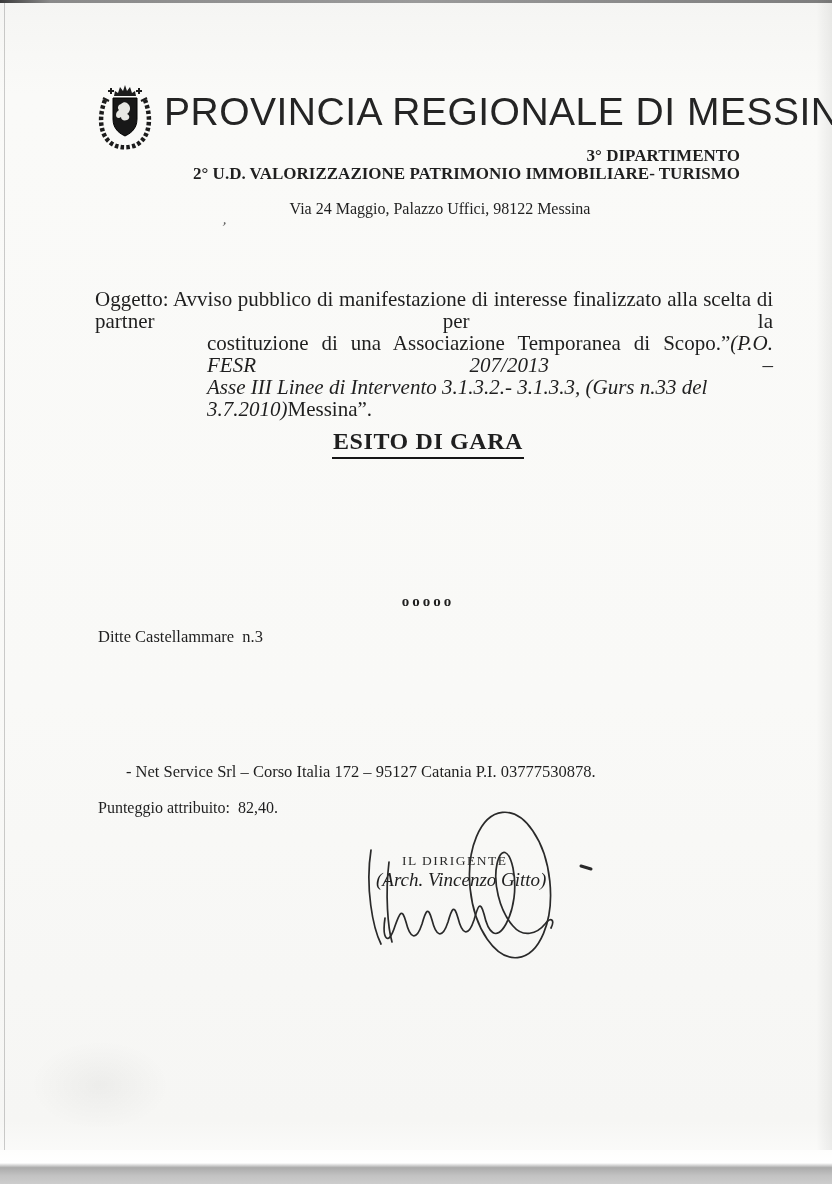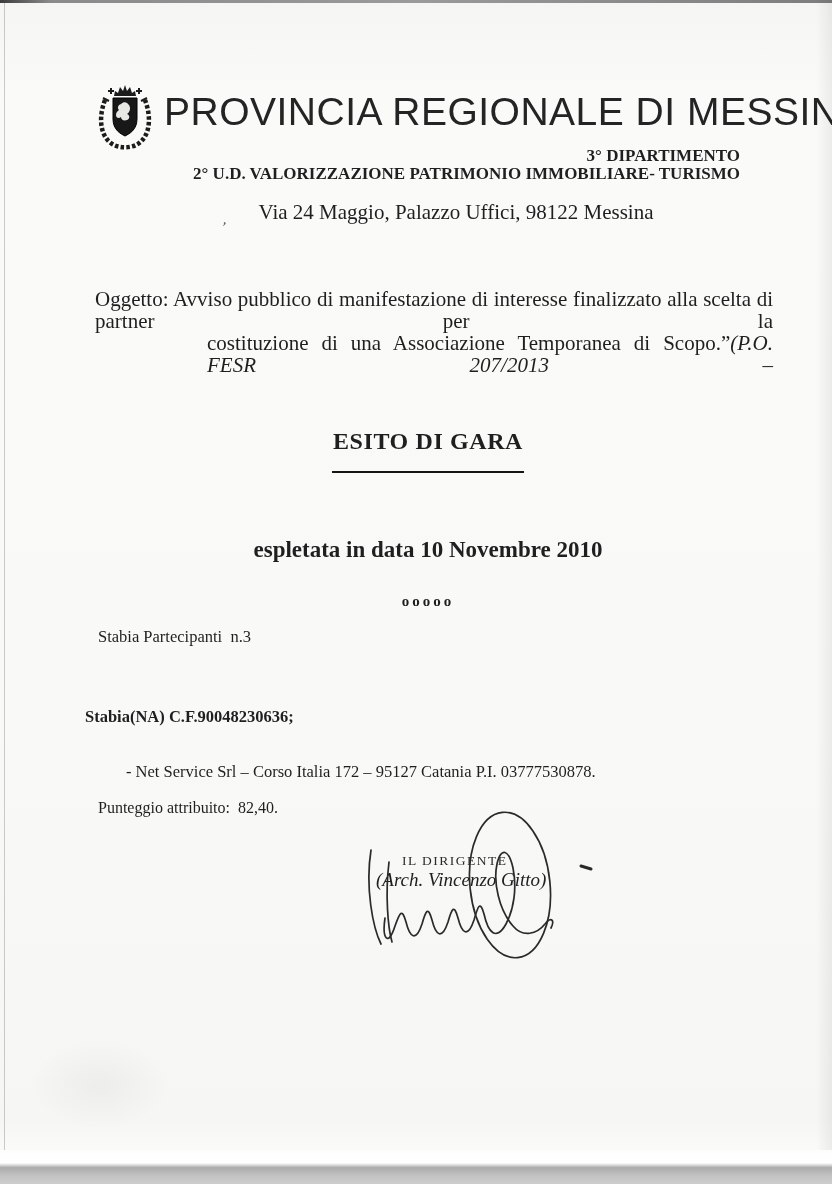--- a/index.html
+++ b/index.html
@@ -30,35 +30,35 @@
   .logo{position:absolute;left:92px;top:84px;width:66px;height:70px;}
   .org-title{
     position:absolute;left:164px;top:90px;width:650px;
     font-family:"Liberation Sans","DejaVu Sans",sans-serif;
     font-size:39px;font-weight:300;letter-spacing:.5px;white-space:nowrap;
     color:#242424;
   }
   .dept{position:absolute;left:40px;top:147px;width:700px;text-align:right;
     font-weight:bold;font-size:17px;line-height:18px;white-space:pre-wrap;}
   .dept2{top:165px;}
-  .address{position:absolute;left:156px;top:200px;width:600px;text-align:center;
-    font-size:21px;white-space:pre-wrap;}
+  .address{position:absolute;left:140px;top:200px;width:600px;text-align:center;
+    font-size:16px;white-space:pre-wrap;}
   .stray-mark{position:absolute;left:221px;top:219px;font-size:15px;color:#555;transform:rotate(14deg);}
 
   
   .subject{position:absolute;left:95px;top:288px;width:678px;font-size:21px;line-height:22px;}
   .jline{text-align:justify;text-align-last:justify;white-space:normal;}
   .subject .indent{padding-left:112px;}
   .it{font-style:italic;}
 
   
   .center-col{position:absolute;left:95px;width:666px;text-align:center;}
   .gara-title-wrap{top:428px;}
   .gara-title{display:inline-block;font-weight:bold;font-size:24px;letter-spacing:.6px;
-    border-bottom:2.5px solid #151515;padding:0 1px 16px 1px;}
+    border-bottom:2.5px solid #151515;padding:0 1px 2px 1px;}
   .deadline{top:485px;font-weight:bold;font-size:23px;}
   .completion{top:537px;font-weight:bold;font-size:23px;}
   .separator{top:581px;font-weight:bold;font-size:15px;letter-spacing:3px;margin-top:12px;}
 
   
   .bodyline{position:absolute;font-size:16.5px;white-space:pre-wrap;}
   .count-line{left:98px;top:627px;}
   .ranking-line{left:98px;top:665px;}
   .winner1{position:absolute;left:85px;top:706px;width:698px;font-weight:bold;
     font-size:16.5px;line-height:22.5px;}
@@ -95,32 +95,31 @@
 
   <div class="org-title">PROVINCIA REGIONALE DI MESSINA</div>
   <div class="dept">3° DIPARTIMENTO</div>
   <div class="dept dept2">2° U.D. VALORIZZAZIONE PATRIMONIO IMMOBILIARE- TURISMO</div>
   <div class="address">Via 24 Maggio, Palazzo Uffici, 98122 Messina</div>
   <div class="stray-mark">’</div>
 
   <div class="subject">
     <div class="jline"><span>Oggetto:</span> <span>Avviso pubblico di manifestazione di interesse finalizzato alla scelta di partner per la</span></div>
     <div class="jline indent"><span>costituzione di una Associazione Temporanea di Scopo.”</span><span class="it">(P.O. FESR 207/2013 –</span></div>
+    <div class="indent"><span class="it">Asse III Linee di Intervento 3.1.3.2.- 3.1.3.3, (Gurs n.33 del 3.7.2010)</span><span>Messina”.</span></div>
   </div>
 
   <div class="center-col gara-title-wrap">
     <span class="gara-title">ESITO DI GARA</span>
   </div>
-  <div class="center-col completion">espletata in data 10 Novembre 2010</div>
   <div class="center-col separator">ooooo</div>
 
-  <div class="bodyline count-line">Stabia Partecipanti  n.3</div>
+  <div class="bodyline count-line">Ditte Castellammare  n.3</div>
 
   <div class="winner1">
-    <div>Stabia(NA) C.F.90048230636;</div>
   </div>
   <div class="bodyline winner2">- Net Service Srl – Corso Italia 172 – 95127 Catania P.I. 03777530878.</div>
   <div class="bodyline score-line">Punteggio attribuito:  82,40.</div>
 
   <div class="sig-role">IL DIRIGENTE</div>
   <div class="sig-name">(Arch. Vincenzo Gitto)</div>
 
   <svg class="sig-svg" viewBox="0 0 250 170">
     <g fill="none" stroke="#2a2a2a" stroke-width="1.7" stroke-linecap="round">
 

